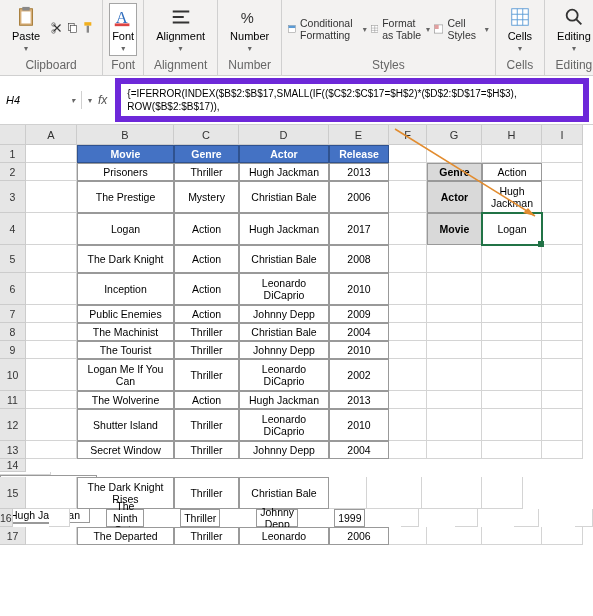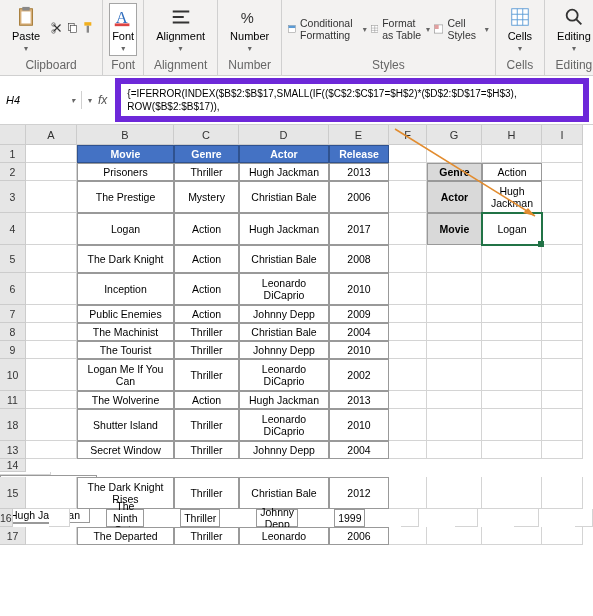--- a/index.html
+++ b/index.html
@@ -332,21 +332,21 @@
         <div class="cell data-cell w-b">The Wolverine</div>
         <div class="cell data-cell w-c">Action</div>
         <div class="cell data-cell w-d">Hugh Jackman</div>
         <div class="cell data-cell w-e">2013</div>
         <div class="cell w-f"></div>
         <div class="cell w-g"></div>
         <div class="cell w-h"></div>
         <div class="cell w-i"></div>
       </div>
       <div class="row" style="height: 32px;">
-        <div class="rowh">18</div>
+        <div class="rowh">12</div>
         <div class="cell w-a"></div>
         <div class="cell data-cell w-b">Shutter Island</div>
         <div class="cell data-cell w-c">Thriller</div>
         <div class="cell data-cell w-d">Leonardo DiCaprio</div>
         <div class="cell data-cell w-e">2010</div>
         <div class="cell w-f"></div>
         <div class="cell w-g"></div>
         <div class="cell w-h"></div>
         <div class="cell w-i"></div>
       </div>
@@ -373,21 +373,20 @@
         <div class="cell w-g"></div>
         <div class="cell w-h"></div>
         <div class="cell w-i"></div>
       </div>
       <div class="row" style="height: 32px;">
         <div class="rowh">15</div>
         <div class="cell w-a"></div>
         <div class="cell data-cell w-b">The Dark Knight Rises</div>
         <div class="cell data-cell w-c">Thriller</div>
         <div class="cell data-cell w-d">Christian Bale</div>
-        <div class="cell data-cell w-e">2012</div>
         <div class="cell w-f"></div>
         <div class="cell w-g"></div>
         <div class="cell w-h"></div>
         <div class="cell w-i"></div>
       </div>
       <div class="row" style="height: 18px; gap: 36px;">
         <div class="rowh">16</div>
         <div class="cell w-a"></div>
         <div class="cell data-cell w-b">The Ninth Gate</div>
         <div class="cell data-cell w-c">Thriller</div>

